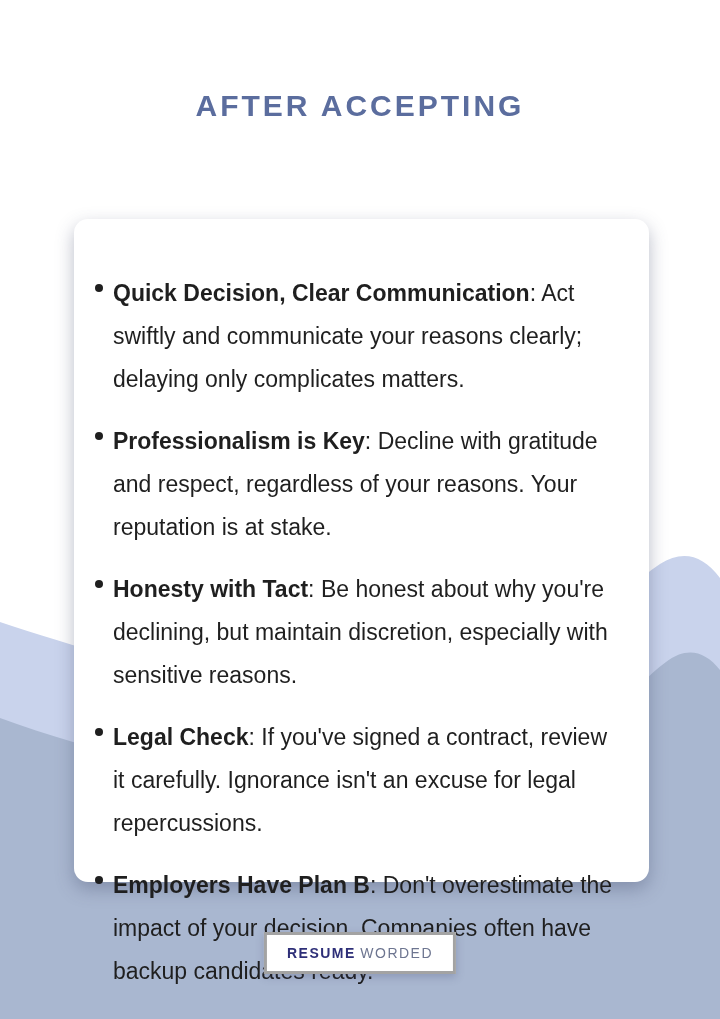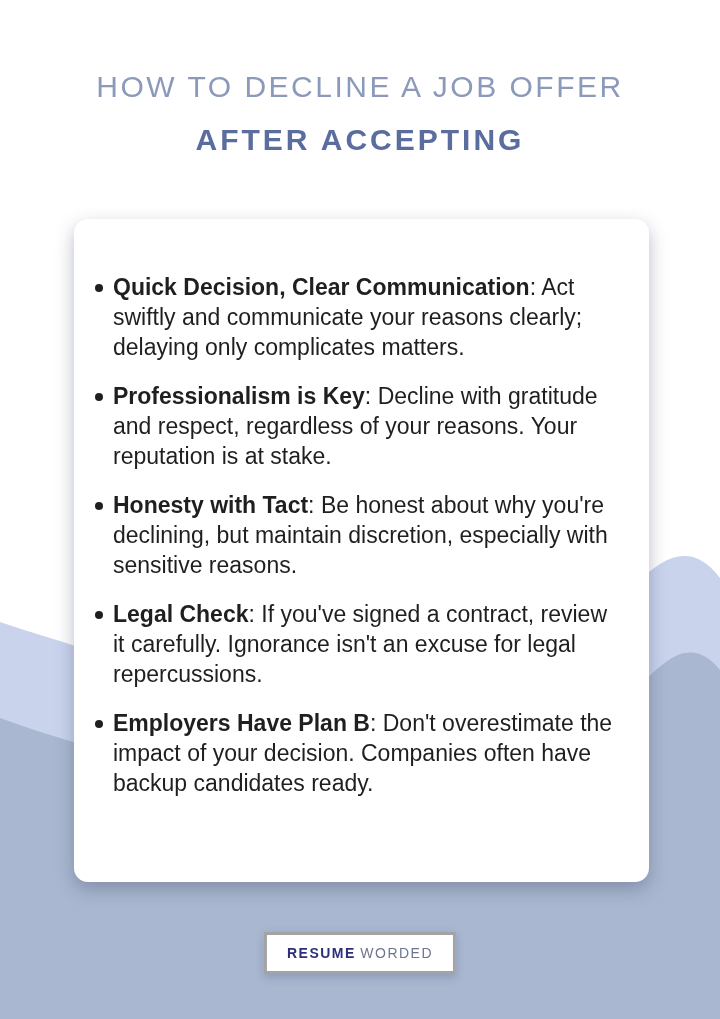--- a/index.html
+++ b/index.html
@@ -21,21 +21,21 @@
   .card{
     position:absolute;left:74px;top:219px;width:575px;height:663px;
     background:#ffffff;border-radius:14px;z-index:2;
     box-shadow:0 7px 18px rgba(70,80,110,0.38);
     box-sizing:border-box;
     padding:53px 30px 0 39px;
   }
   .bullet-list{list-style:none;margin:0;padding:0;}
   .bullet-item{
     position:relative;
-    font-size:23px;line-height:30px;color:#1f1f1f;
+    font-size:23px;line-height:43px;color:#1f1f1f;
     margin-bottom:19px;
     padding-left:0;
   }
   .bullet-dot{
     position:absolute;left:-18px;top:12px;width:8px;height:8px;border-radius:50%;
     background:#1f1f1f;
   }
   .bullet-heading{font-weight:700;}
 
   .badge{
@@ -54,21 +54,20 @@
 </style>
 </head>
 <body>
 
 <svg class="bg-waves" viewBox="0 0 720 1019" xmlns="http://www.w3.org/2000/svg" aria-hidden="true">
   <path d="M0,622 C120,662 300,712 450,702 C560,694 602,602 660,564 C682,550 702,554 720,578 L720,1019 L0,1019 Z" fill="#c9d3ec"></path>
   <path d="M0,718 C120,762 300,802 460,790 C580,780 612,702 666,662 C686,647 704,650 720,670 L720,1019 L0,1019 Z" fill="#a9b7d0"></path>
 </svg>
 
 <div class="title-block">
-  <div class="title-line1">HOW TO DECLINE A JOB OFFER</div>
   <div class="title-line2">AFTER ACCEPTING</div>
 </div>
 
 <div class="card">
   <ul class="bullet-list">
     <li class="bullet-item">
       <span class="bullet-dot"></span><span class="bullet-heading">Quick Decision, Clear Communication</span><span>: </span><span>Act swiftly and communicate your reasons clearly; delaying only complicates matters.</span>
     </li>
     <li class="bullet-item">
       <span class="bullet-dot"></span><span class="bullet-heading">Professionalism is Key</span><span>: </span><span>Decline with gratitude and respect, regardless of your reasons. Your reputation is at stake.</span>

